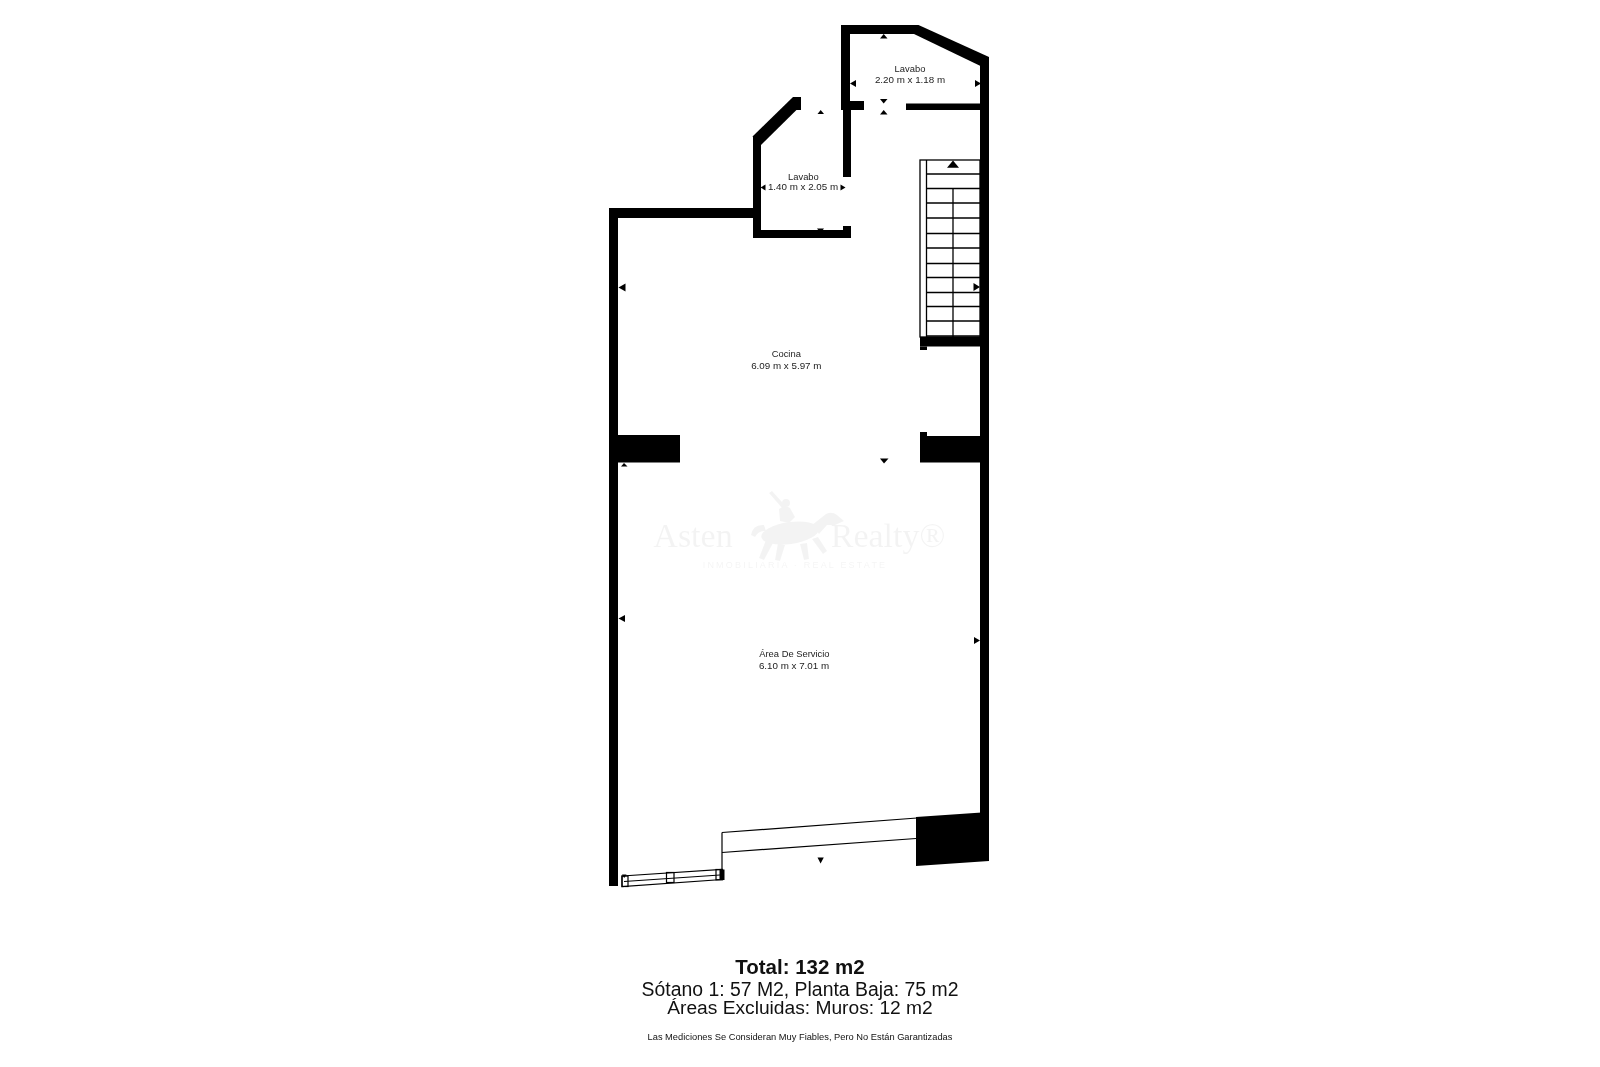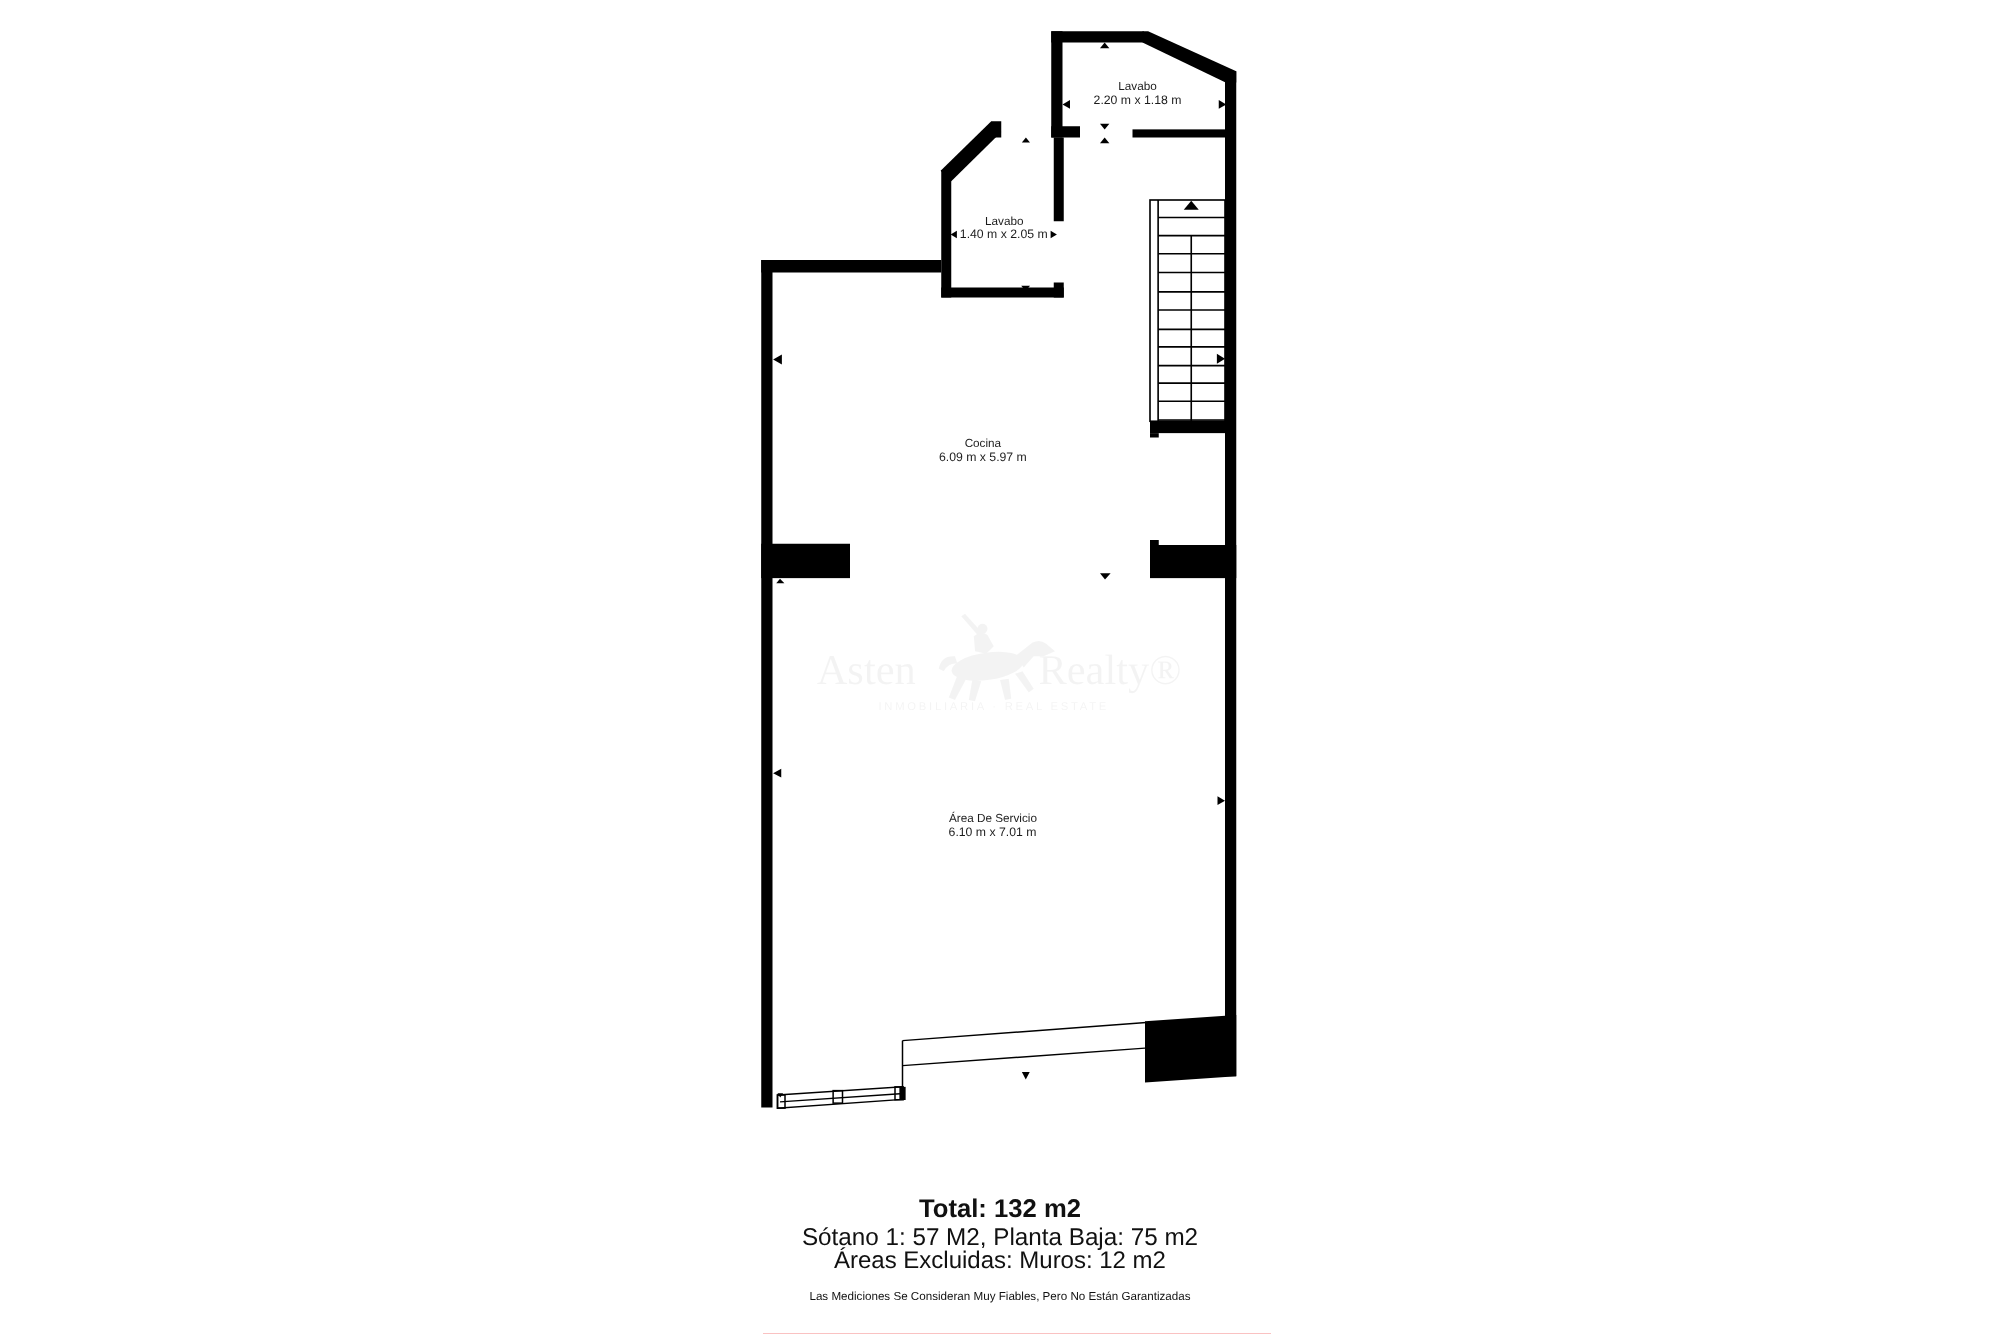--- a/index.html
+++ b/index.html
@@ -1,16 +1,16 @@
 <!DOCTYPE html>
 <html><head>
 <meta charset="utf-8">
 <style>
   html,body{margin:0;padding:0;background:#ffffff;}
-  .page{position:relative;width:1600px;height:1067px;background:#ef4444;overflow:hidden;
+  .page{position:relative;width:1600px;height:1067px;background:#3b82f6;overflow:hidden;
         font-family:"Liberation Sans", sans-serif;}
   svg{position:absolute;left:0;top:0;}
   .roomlbl{font-family:"Liberation Sans", sans-serif;fill:#1c1c1c;}
 </style>
 </head>
 <body>
 <div class="page">
 <svg width="1600" height="1067" viewBox="0 0 1600 1067">
 
   <rect x="0" y="0" width="1600" height="1067" fill="#ffffff"></rect>

